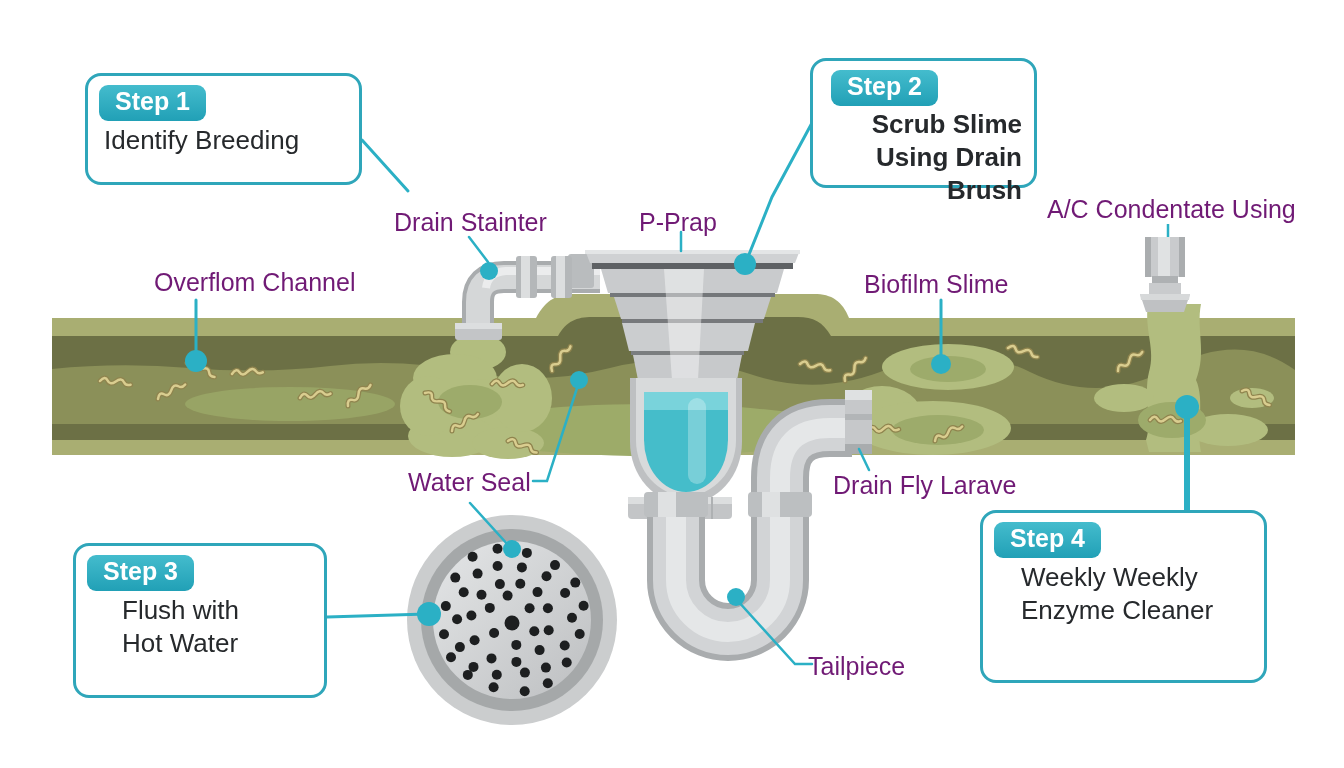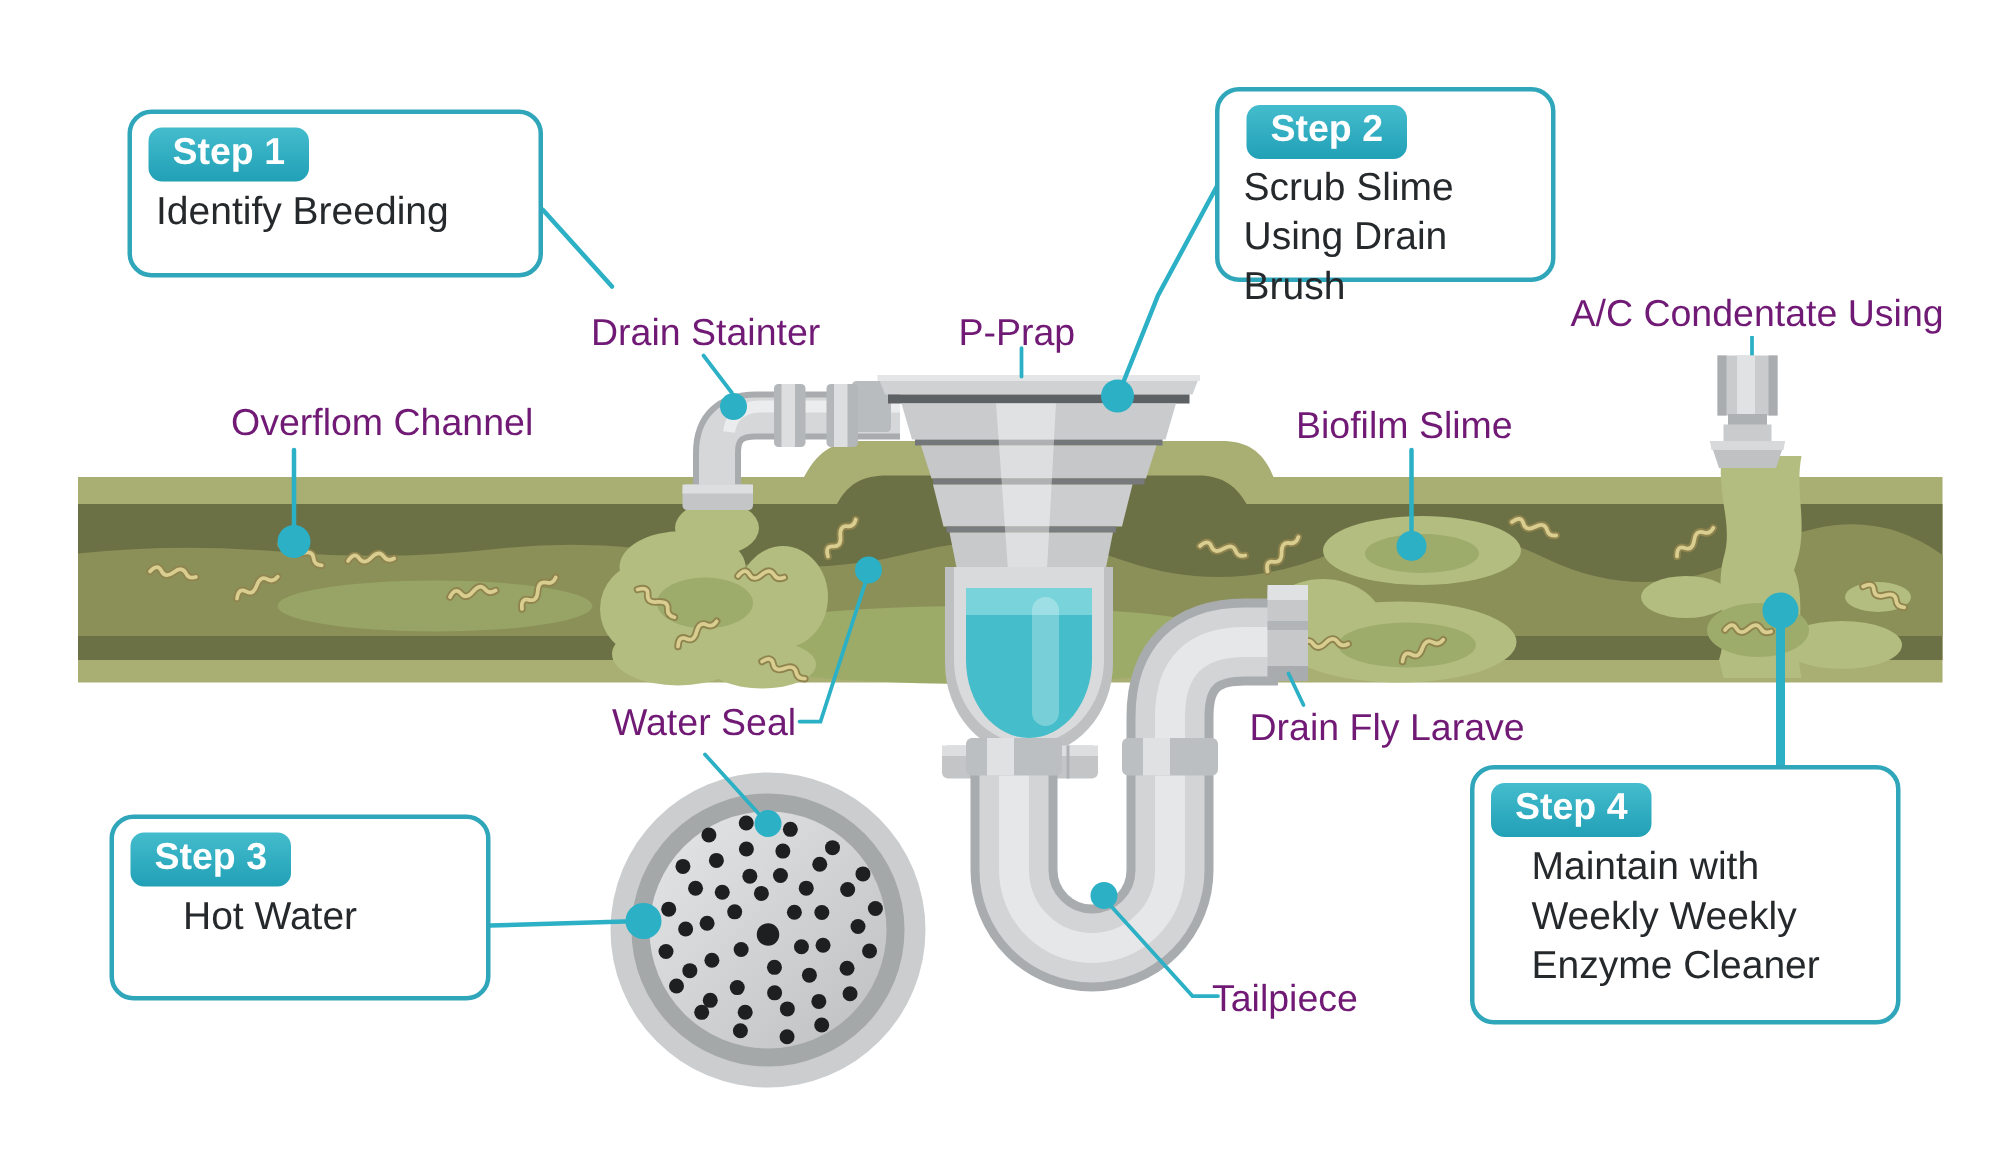--- a/index.html
+++ b/index.html
@@ -6,21 +6,21 @@
   .stage{position:relative;width:1344px;height:768px;background:#ffffff;overflow:hidden;
          font-family:"Liberation Sans",sans-serif;}
   .scene{position:absolute;left:0;top:0;}
   .part-label{position:absolute;white-space:nowrap;color:#701a75;font-size:25px;line-height:27px;}
   .callout{position:absolute;background:#fff;border:3.5px solid #2fa6ba;border-radius:16px;
            box-sizing:border-box;}
   .badge{display:inline-block;background:linear-gradient(180deg,#44bccd,#21a0b6);color:#fff;
          font-size:25px;font-weight:bold;padding:2px 16px 5px;border-radius:9px;margin:9px 0 0 11px;}
   .callout-text{padding:3px 12px 0 16px;font-size:26px;line-height:33px;color:#26292c;}
   .callout-2 .badge{margin-left:18px;}
-  .callout-2 .callout-text{text-align:left;padding-top:2px;}
+  .callout-2 .callout-text{text-align:right;padding-top:2px;font-weight:bold;}
   .callout-3 .callout-text{padding-left:46px;}
   .callout-4 .callout-text{padding-left:38px;}
 </style>
 </head>
 <body>
 
 <div class="stage">
 
   <svg class="scene" width="1344" height="768" viewBox="0 0 1344 768">
     <defs>
@@ -320,29 +320,29 @@
   </div>
 
   <div class="callout callout-2" style="left:810px;top:58px;width:227px;height:130px">
     <span class="badge">Step 2</span>
     <div class="callout-text">
       <div>Scrub Slime</div>
       <div>Using Drain Brush</div>
     </div>
   </div>
 
-  <div class="callout callout-3" style="left:73px;top:543px;width:254px;height:124px">
+  <div class="callout callout-3" style="left:73px;top:543px;width:254px;height:155px">
     <span class="badge">Step 3</span>
     <div class="callout-text">
+      <div>Flush with</div>
       <div>Hot Water</div>
     </div>
   </div>
 
   <div class="callout callout-4" style="left:980px;top:510px;width:287px;height:173px">
     <span class="badge">Step 4</span>
     <div class="callout-text">
-      <div>Maintain with</div>
       <div>Weekly Weekly</div>
       <div>Enzyme Cleaner</div>
     </div>
   </div>
 
 </div>
 
 </body></html>

